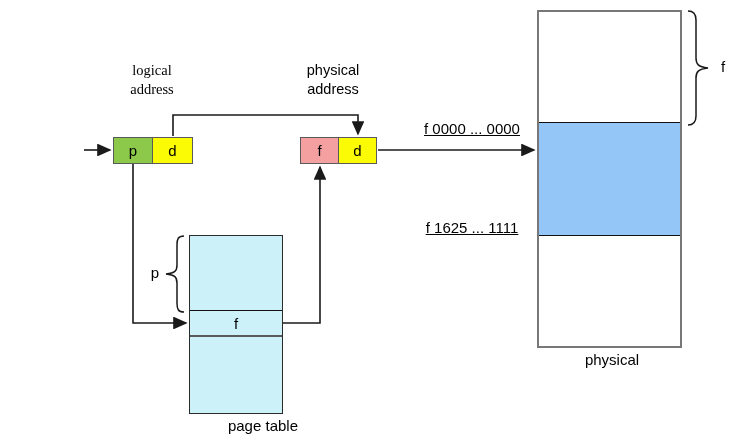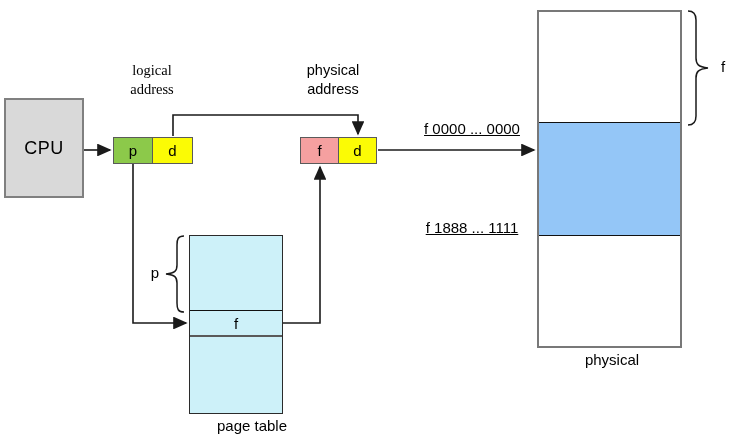--- a/index.html
+++ b/index.html
@@ -35,21 +35,21 @@
   .cap-physical{left:283px;top:61px;width:100px;}
   .page-table{
     left:189px;top:235px;width:94px;height:179px;
     background:#cdf1f9;border:1.5px solid #2b2b2b;box-sizing:border-box;
   }
   .pt-row{
     position:absolute;left:0;top:74px;width:100%;height:27px;box-sizing:border-box;
     border-top:1.5px solid #111;border-bottom:2px solid #5a5a5a;
     display:flex;align-items:center;justify-content:center;font-size:15px;
   }
-  .cap-page-table{left:190px;top:416px;width:124px;font-size:15px;}
+  .cap-page-table{left:174px;top:416px;width:124px;font-size:15px;text-align:right;}
   .memory{
     left:537px;top:10px;width:145px;height:338px;
     background:#ffffff;border:2px solid #787878;box-sizing:border-box;
   }
   .mem-frame{
     position:absolute;left:0;top:110px;width:100%;height:114px;box-sizing:border-box;
     background:#94c6f7;border-top:1.5px solid #111;border-bottom:1.5px solid #111;
   }
   .frame-label{width:122px;text-align:center;font-size:15px;text-decoration:underline;}
   .lbl-frame-start{left:411px;top:120px;}
@@ -72,23 +72,20 @@
     </defs>
     <path d="M84,150 L110,150" stroke="#1a1a1a" stroke-width="1.6" fill="none" marker-end="url(#arrowhead)"></path>
     <path d="M173,136 L173,115 L358,115 L358,134" stroke="#1a1a1a" stroke-width="1.6" fill="none" marker-end="url(#arrowhead)"></path>
     <path d="M133,164 L133,323 L186,323" stroke="#1a1a1a" stroke-width="1.6" fill="none" marker-end="url(#arrowhead)"></path>
     <path d="M283,323 L320,323 L320,167" stroke="#1a1a1a" stroke-width="1.6" fill="none" marker-end="url(#arrowhead)"></path>
     <path d="M378,150 L534,150" stroke="#1a1a1a" stroke-width="1.6" fill="none" marker-end="url(#arrowhead)"></path>
     <path d="M184,236 C178,236 177,239 177,245 L177,265 C177,271 175,273 166,274 C175,275 177,277 177,283 L177,303 C177,309 178,312 184,312" stroke="#1a1a1a" stroke-width="1.5" fill="none"></path>
     <path d="M688,11 C694,11 696,14 696,20 L696,58 C696,64 698,67 708,68 C698,69 696,72 696,78 L696,116 C696,122 694,125 688,125" stroke="#1a1a1a" stroke-width="1.5" fill="none"></path>
   </svg>
 
-  <div class="abs box-cpu">
-    <span>CPU</span>
-  </div>
 
   <div class="abs caption cap-logical">
     <div>logical</div>
     <div>address</div>
   </div>
 
   <div class="abs caption cap-physical">
     <div>physical</div>
     <div>address</div>
   </div>
@@ -115,21 +112,21 @@
 
   <div class="abs page-table">
     <div class="pt-row">
       <span>f</span>
     </div>
   </div>
 
   <div class="abs caption cap-page-table">page table</div>
 
   <div class="abs frame-label lbl-frame-start">f 0000 ... 0000</div>
-  <div class="abs frame-label lbl-frame-end">f 1888 ... 1111</div>
+  <div class="abs frame-label lbl-frame-end">f 1625 ... 1111</div>
 
   <div class="abs memory">
     <div class="mem-frame"></div>
   </div>
 
   <div class="abs brace-label lbl-f-brace">f</div>
 
   <div class="abs caption cap-memory">
     <div>physical</div>
   </div>

